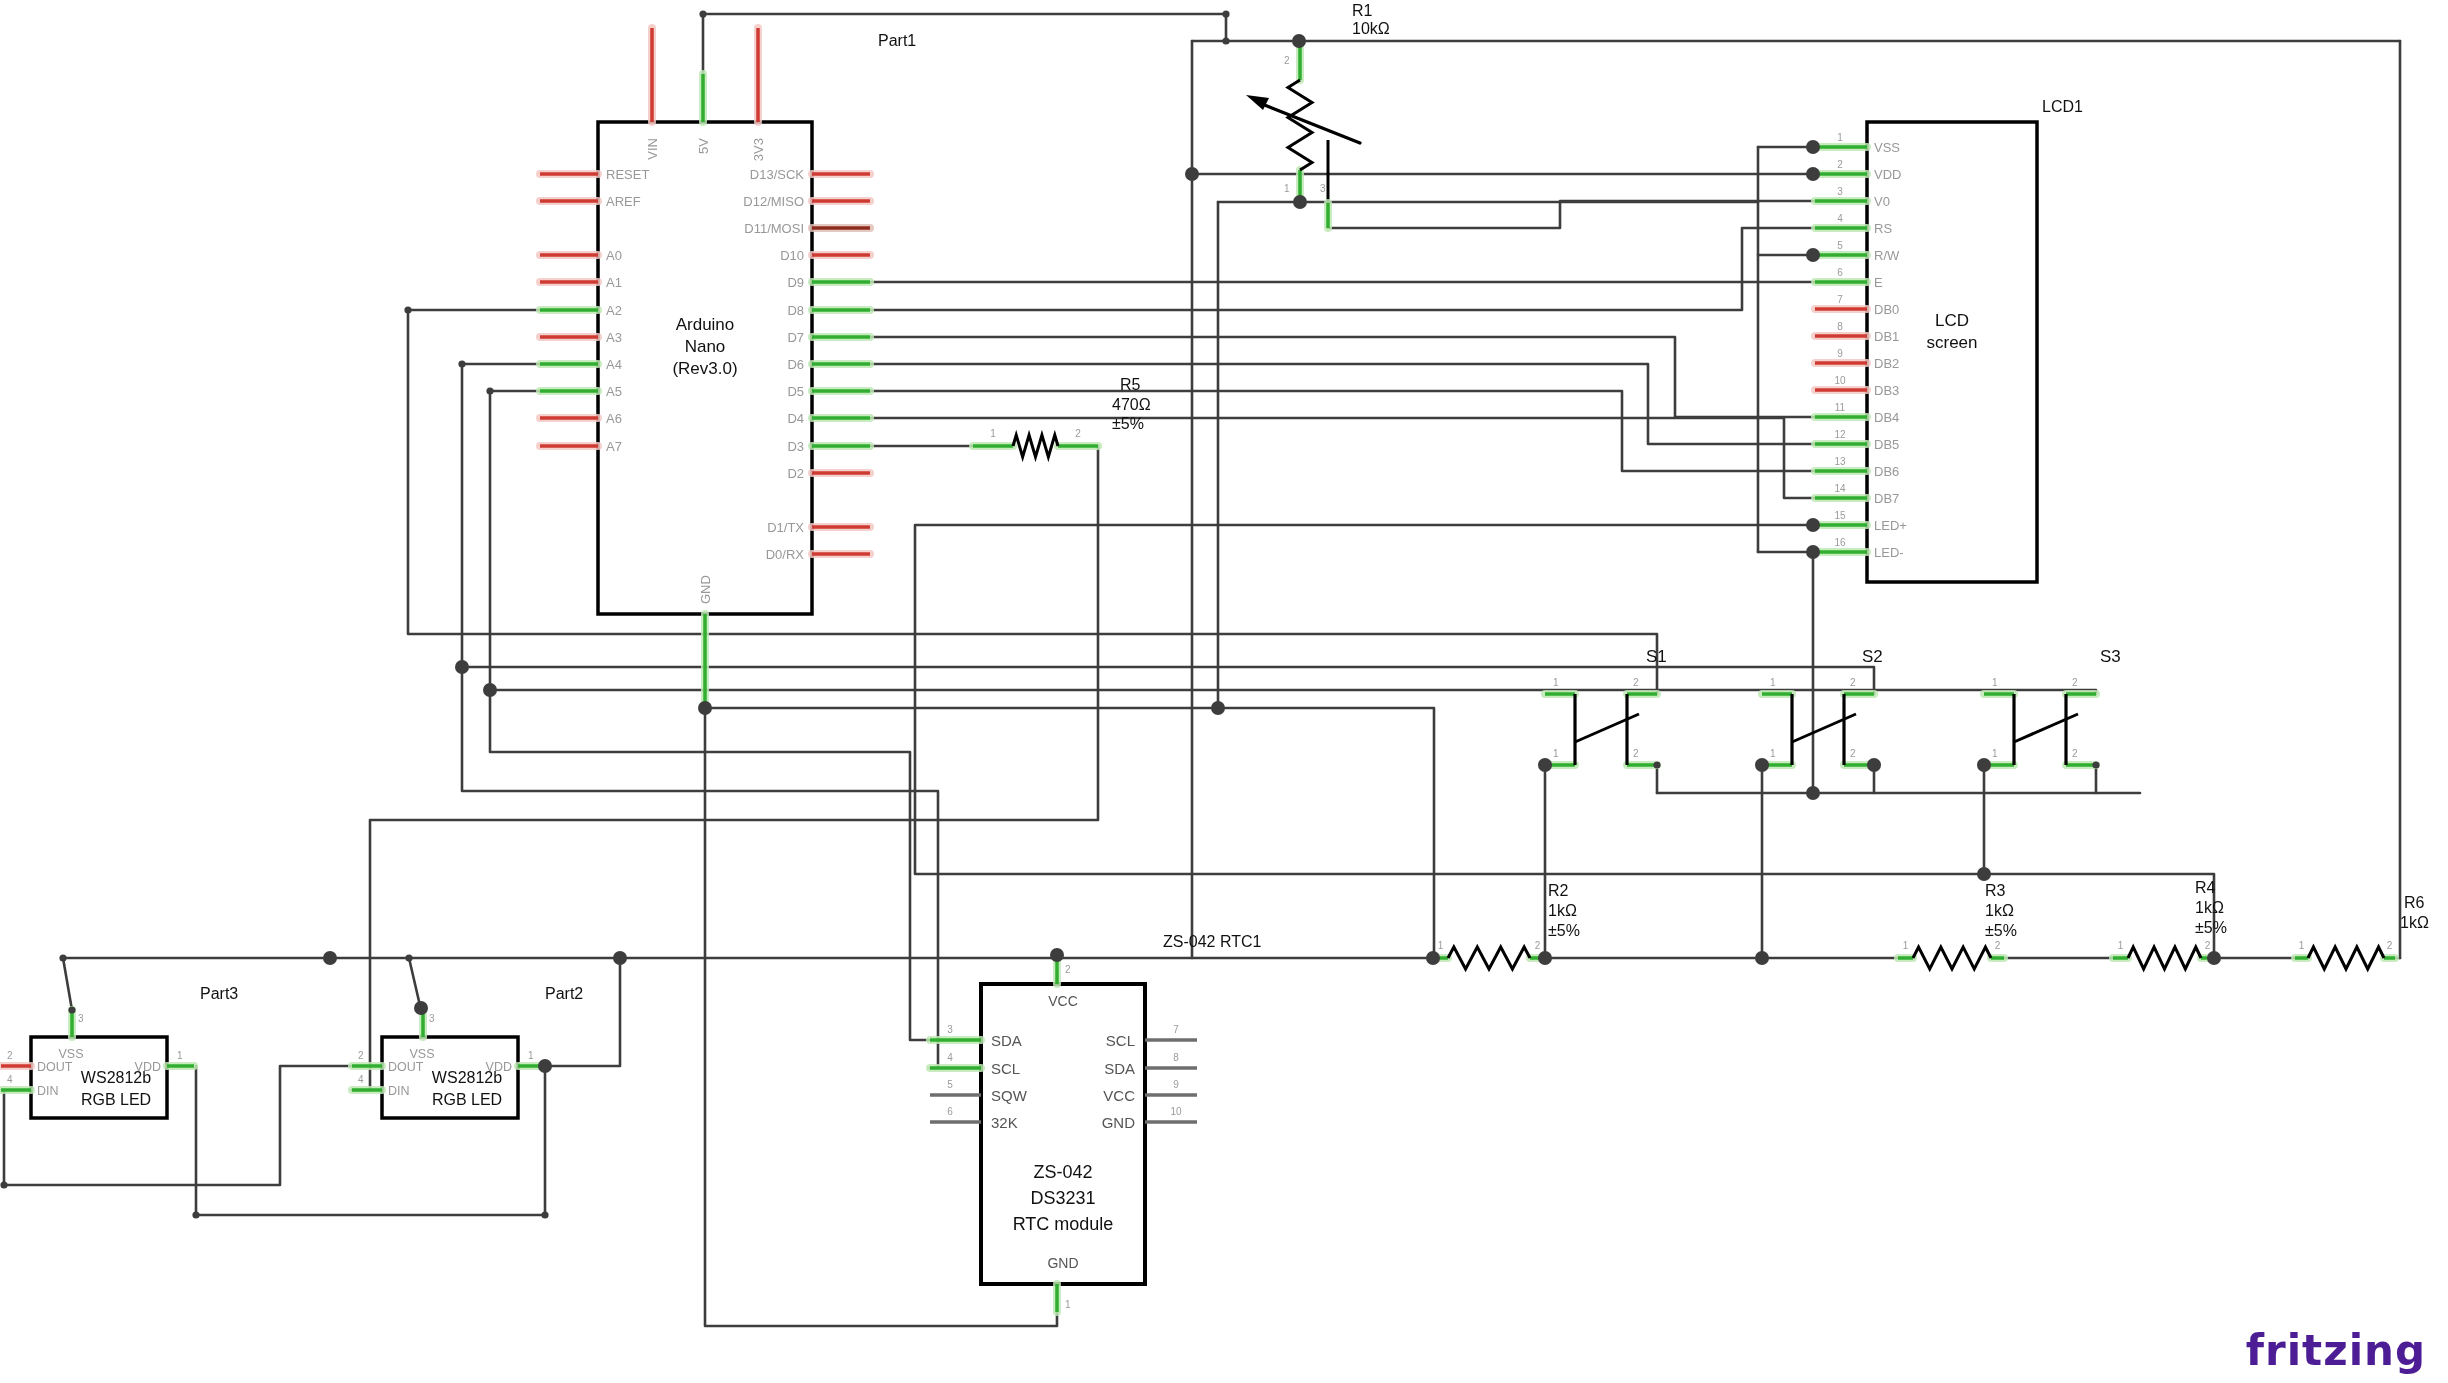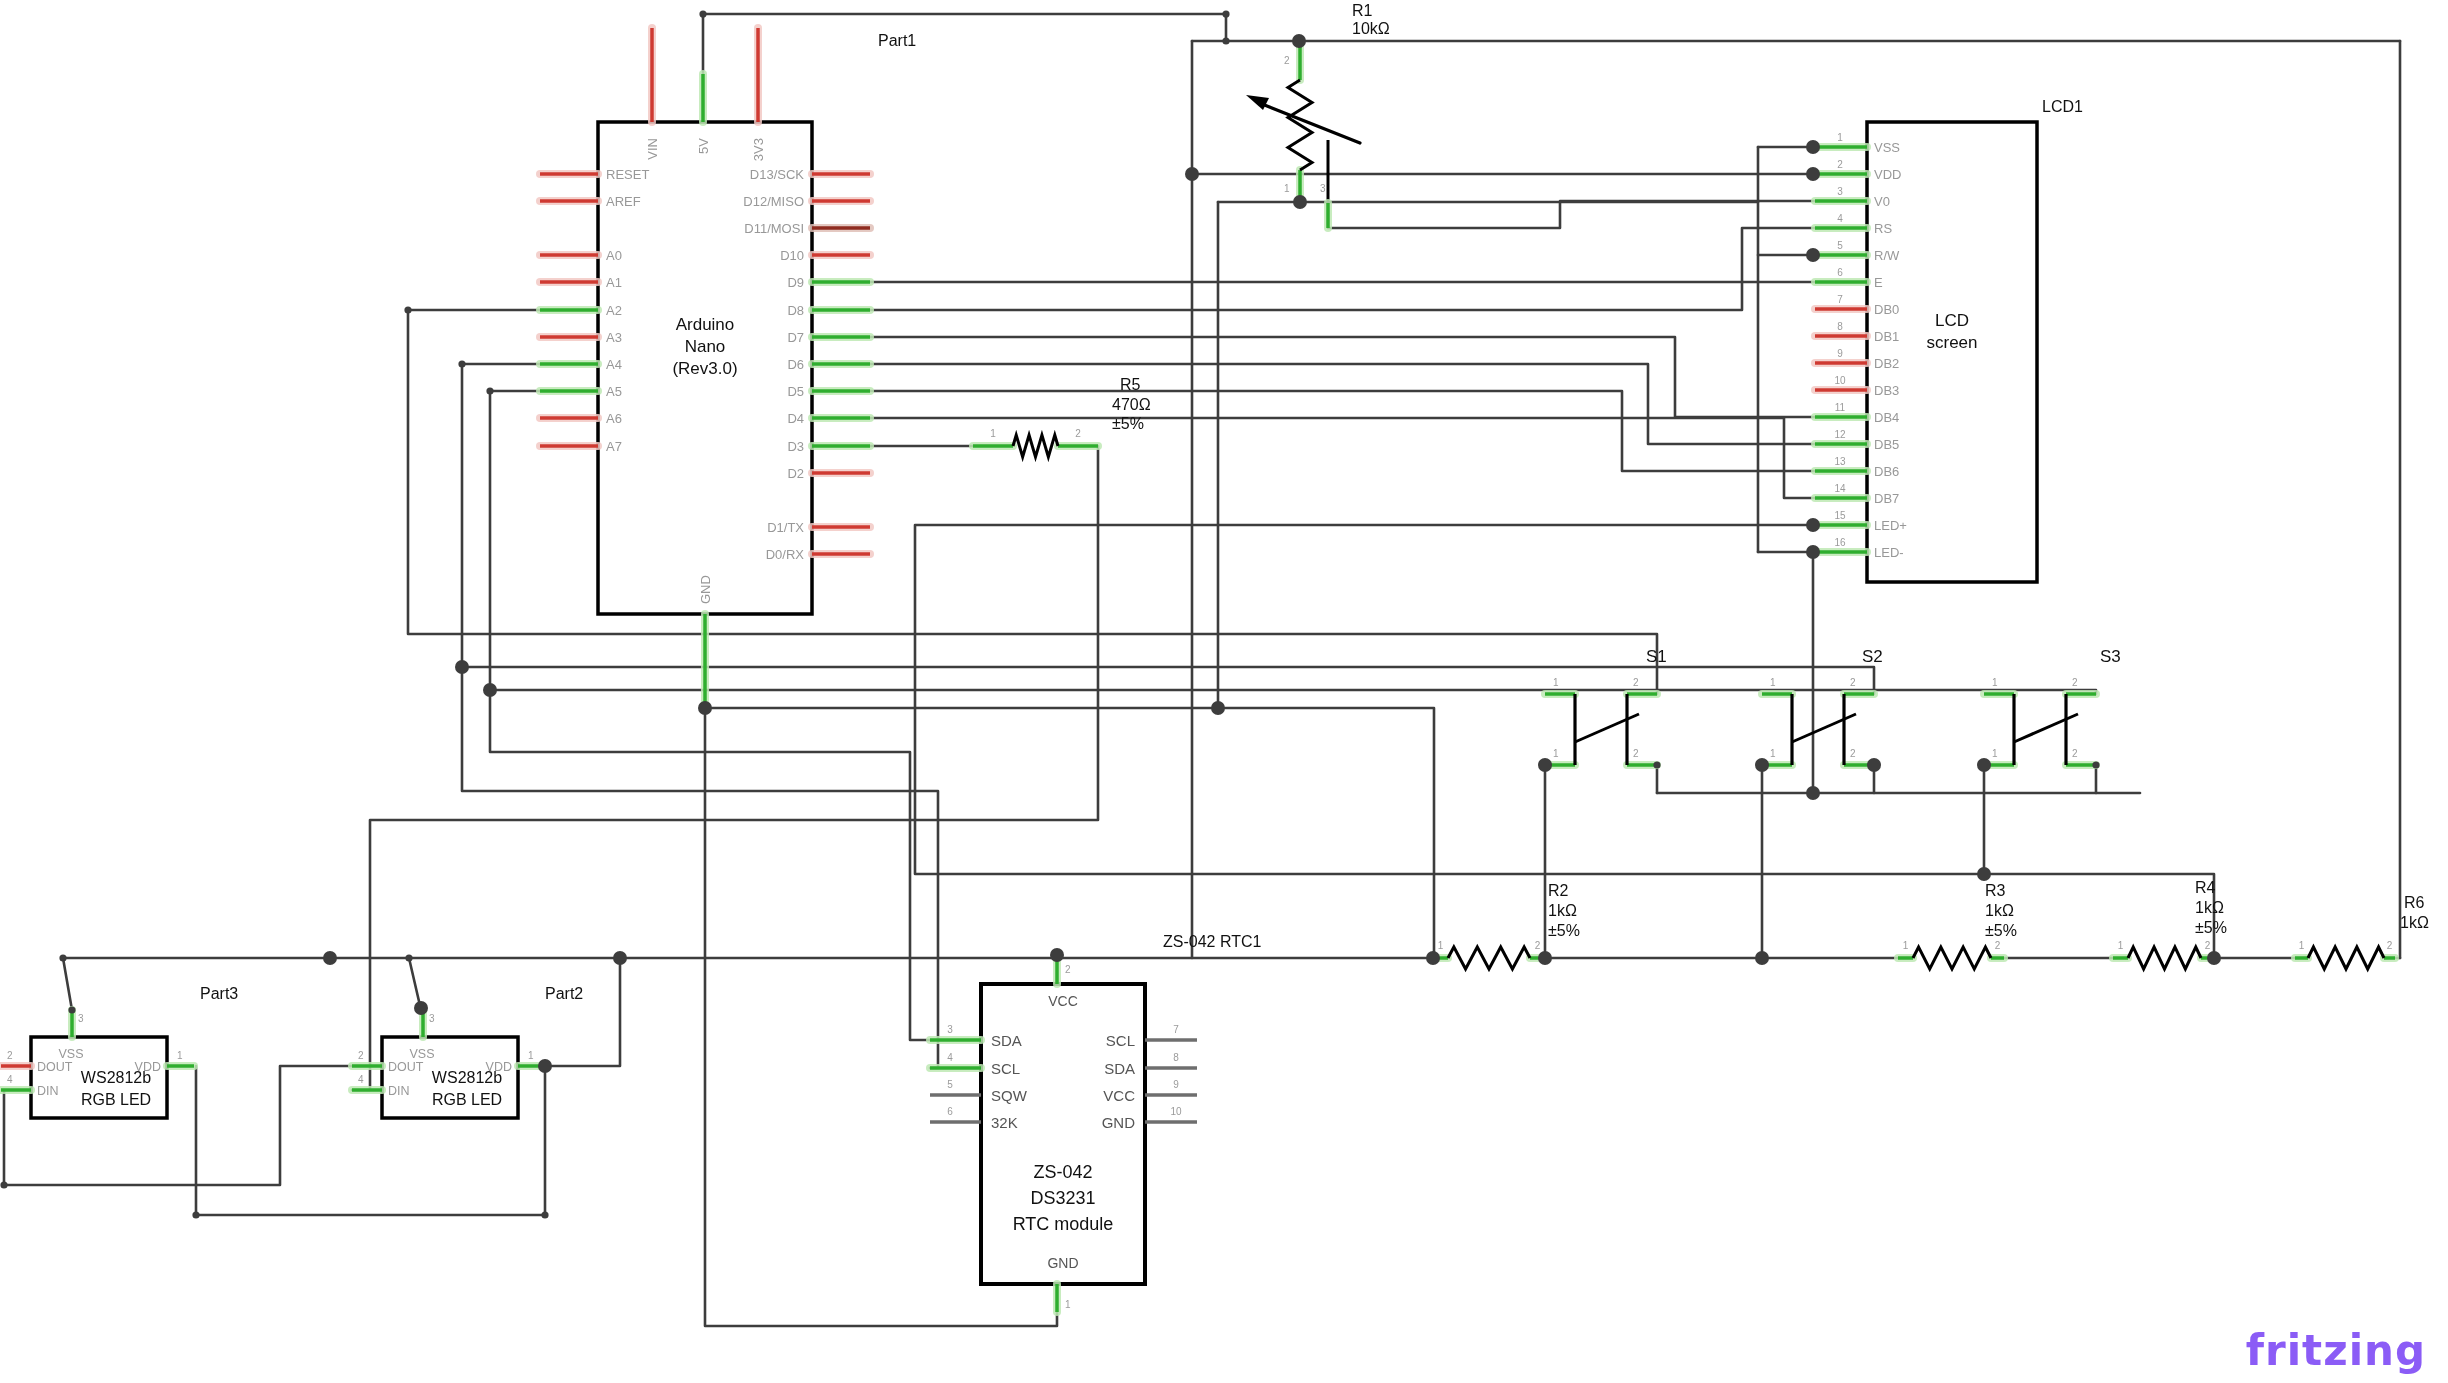--- a/index.html
+++ b/index.html
@@ -1,20 +1,20 @@
 <!DOCTYPE html>
 <html><head>
 <meta charset="utf-8">
 <style>
   html,body{margin:0;padding:0;background:#fff;}
   #canvas{position:relative;width:2448px;height:1383px;background:#fff;overflow:hidden;
           font-family:"Liberation Sans",sans-serif;}
   #schematic{position:absolute;left:0;top:0;}
   #logo{position:absolute;right:22px;bottom:8px;font-size:42px;font-weight:bold;
-        color:#8b5cf6;letter-spacing:1px;font-family:"DejaVu Sans",sans-serif;}
+        color:#4c1d95;letter-spacing:1px;font-family:"DejaVu Sans",sans-serif;}
   text{font-family:"Liberation Sans",sans-serif;}
 </style>
 </head>
 <body>
 
 <div id="canvas">
   <svg id="schematic" width="2448" height="1383" viewBox="0 0 2448 1383">
       <g>
         <path d="M703 74 L703 14 L1226 14 L1226 41" fill="none" stroke="#3d3d3d" stroke-width="2.6" stroke-linecap="round" stroke-linejoin="round"></path>
         <path d="M1192 41 L2400 41" fill="none" stroke="#3d3d3d" stroke-width="2.6" stroke-linecap="round" stroke-linejoin="round"></path>

